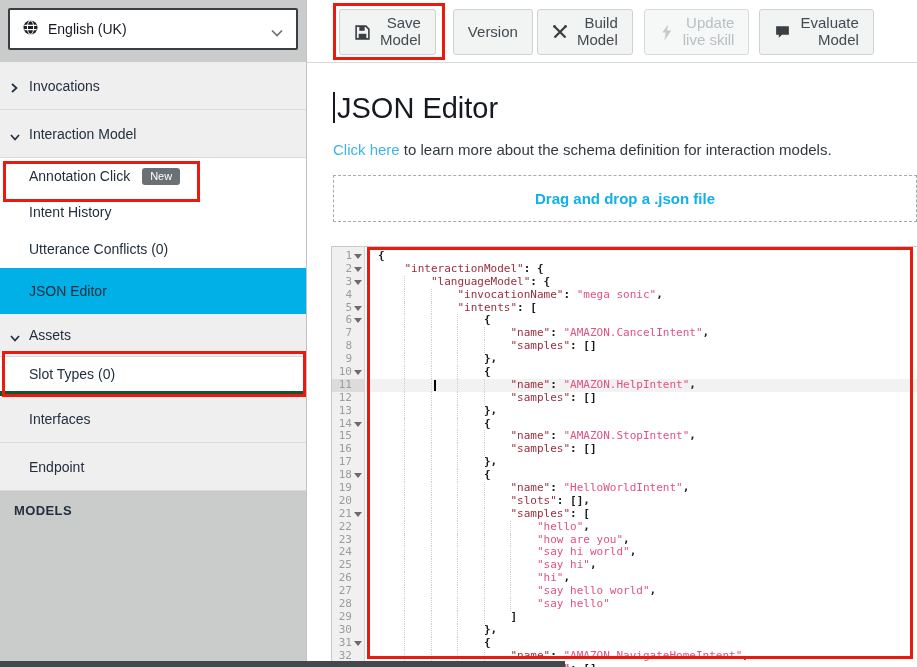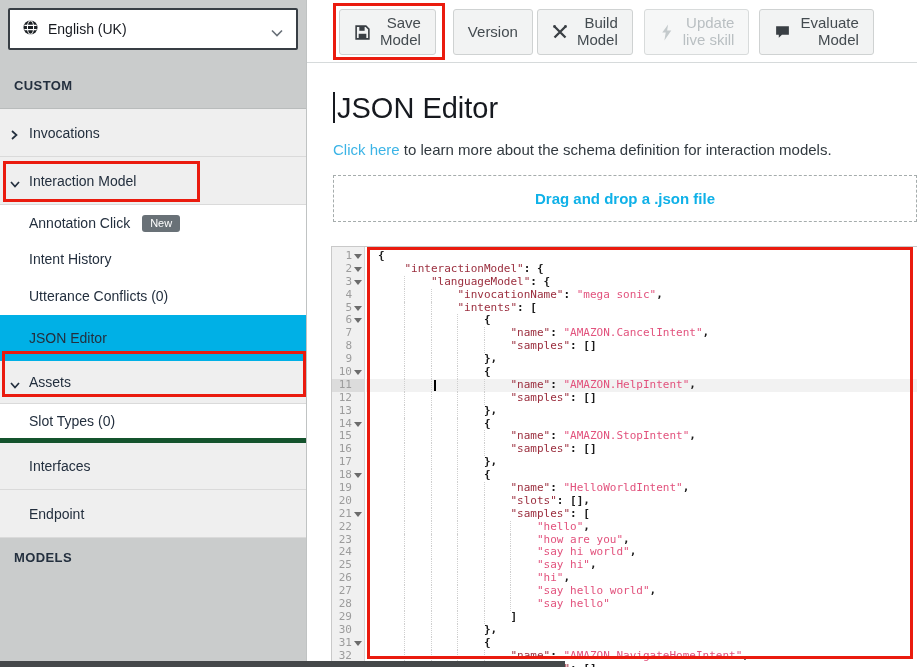--- a/index.html
+++ b/index.html
@@ -97,23 +97,20 @@
       </span>
       <span class="lang-label">English (UK)</span>
       <span class="dd-chev">
         <svg width="14" height="10" viewBox="0 0 14 10">
             <path d="M2 2.5 L7 7.5 L12 2.5" stroke="#687078" stroke-width="1.6" fill="none"></path>
           </svg>
       </span>
     </div>
   </div>
   <div>
-      <div class="sb-row kind-section" style="height: 47px;">
-        <span>CUSTOM</span>
-      </div>
       <div class="sb-row kind-top" style="height: 48px;">
         <span class="chev"><svg width="10" height="12" viewBox="0 0 10 12">
             <path d="M3 2 L7.5 6 L3 10" stroke="#232f3e" stroke-width="1.7" fill="none"></path>
           </svg></span>
         <span>Invocations</span>
       </div>
       <div class="sb-row kind-top" style="height: 48px;">
         <span class="chev"><svg width="12" height="10" viewBox="0 0 12 10">
             <path d="M2 3 L6 7.5 L10 3" stroke="#232f3e" stroke-width="1.7" fill="none"></path>
           </svg></span>

